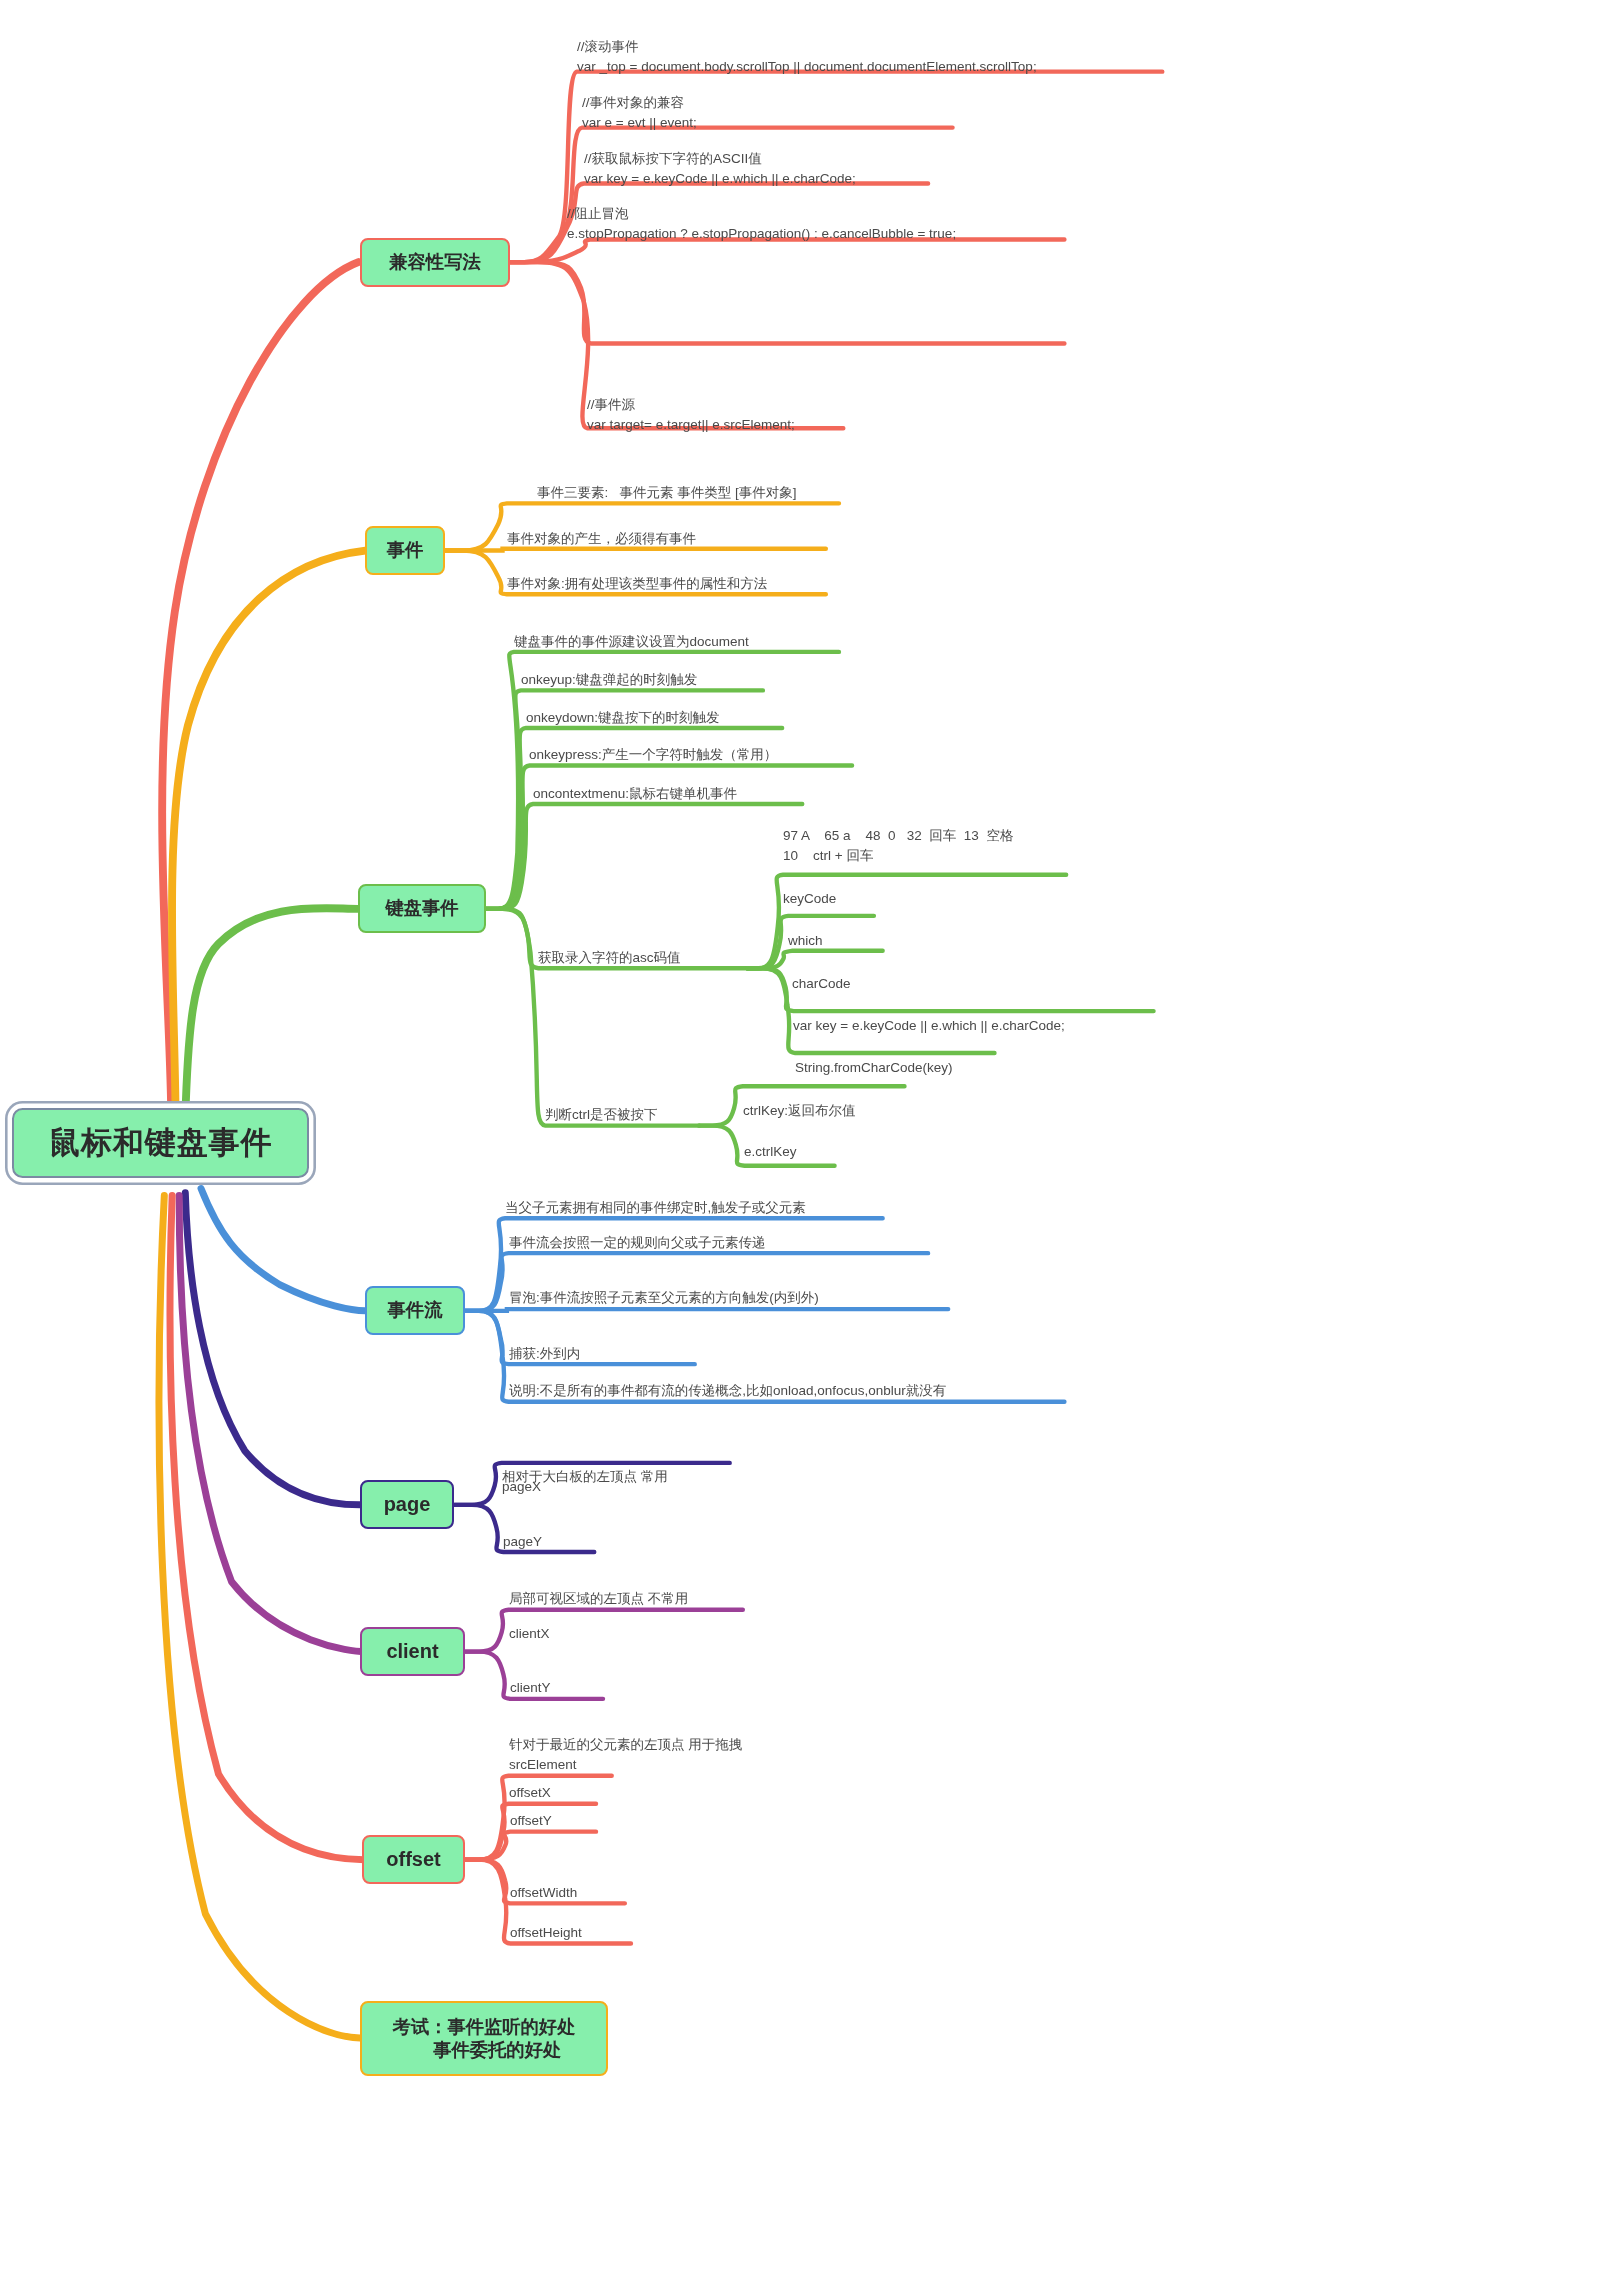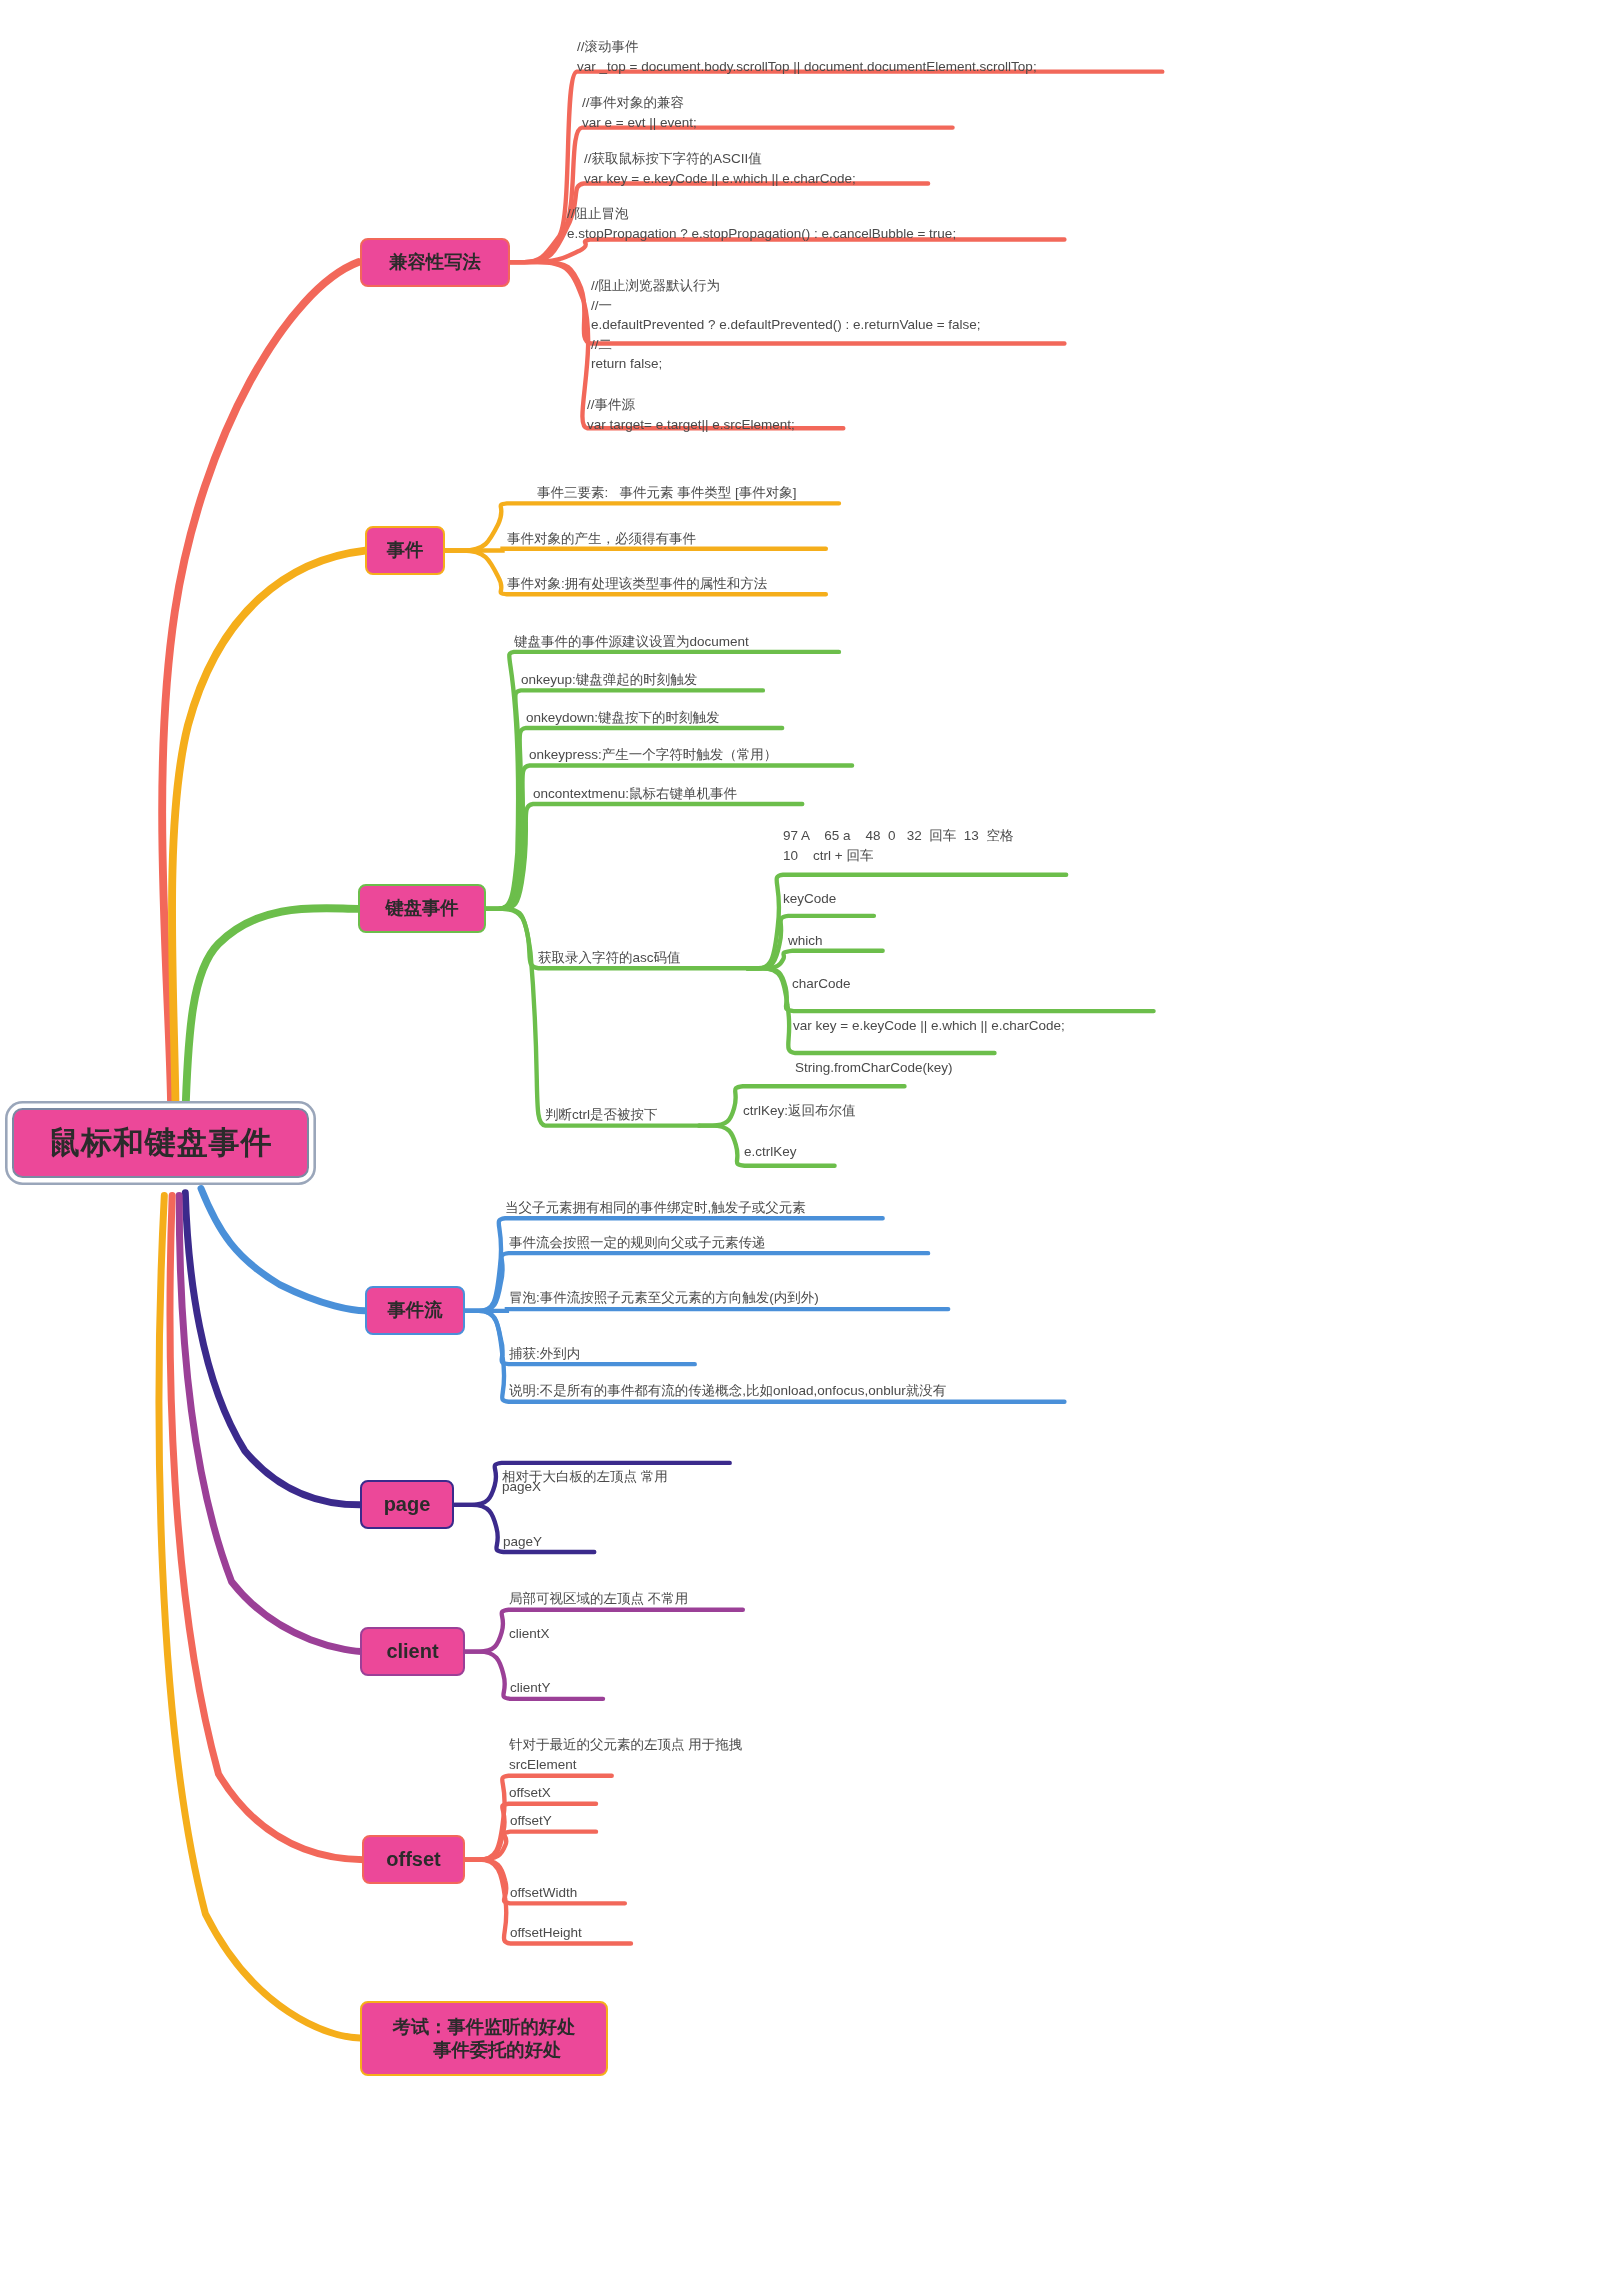--- a/index.html
+++ b/index.html
@@ -5,21 +5,21 @@
   html,body{margin:0;padding:0;background:#ffffff;}
   body{
     font-family:"Liberation Sans","DejaVu Sans",sans-serif;
     width:1622px;height:2273px;position:relative;overflow:hidden;
     -webkit-font-smoothing:antialiased;
   }
   #canvas{position:absolute;left:0;top:0;width:1622px;height:2273px;}
   #edges{position:absolute;left:0;top:0;width:1622px;height:2273px;pointer-events:none;}
 
   .node{position:absolute;box-sizing:border-box;display:flex;align-items:center;
-        justify-content:center;background:#ec4899;}
+        justify-content:center;background:#86efac;}
 
   
   .root{
     border:2.6px solid #7b8aa3;border-radius:10.5px;
     box-shadow:0 0 0 4.4px #ffffff, 0 0 0 7px #9aa6ba;
     padding:0 10px;
   }
   .root .lbl{font-size:31px;font-weight:bold;color:#2b2b2b;letter-spacing:0.9px;white-space:nowrap;}
 
   
@@ -156,27 +156,20 @@
   <div class="leaf" style="left:584px;top:149px;width:349px;">
     <span class="txt">//获取鼠标按下字符的ASCII值</span>
     <span class="txt">var key = e.keyCode || e.which || e.charCode;</span>
   </div>
 
   <div class="leaf" style="left:567px;top:204px;width:481px;">
     <span class="txt">//阻止冒泡</span>
     <span class="txt">e.stopPropagation ? e.stopPropagation() : e.cancelBubble = true;</span>
   </div>
 
-  <div class="leaf" style="left:591px;top:276px;width:481px;">
-    <span class="txt">//阻止浏览器默认行为</span>
-    <span class="txt">//一</span>
-    <span class="txt">e.defaultPrevented ? e.defaultPrevented() : e.returnValue = false;</span>
-    <span class="txt">//二</span>
-    <span class="txt">return false;</span>
-  </div>
 
   <div class="leaf" style="left:587px;top:395px;width:262px;">
     <span class="txt">//事件源</span>
     <span class="txt">var target= e.target|| e.srcElement;</span>
   </div>
 
   <div class="leaf" style="left:537px;top:483px;width:332px;">
     <span class="txt">事件三要素:   事件元素 事件类型 [事件对象]</span>
   </div>
   <div class="leaf" style="left:507px;top:529px;width:319px;">

